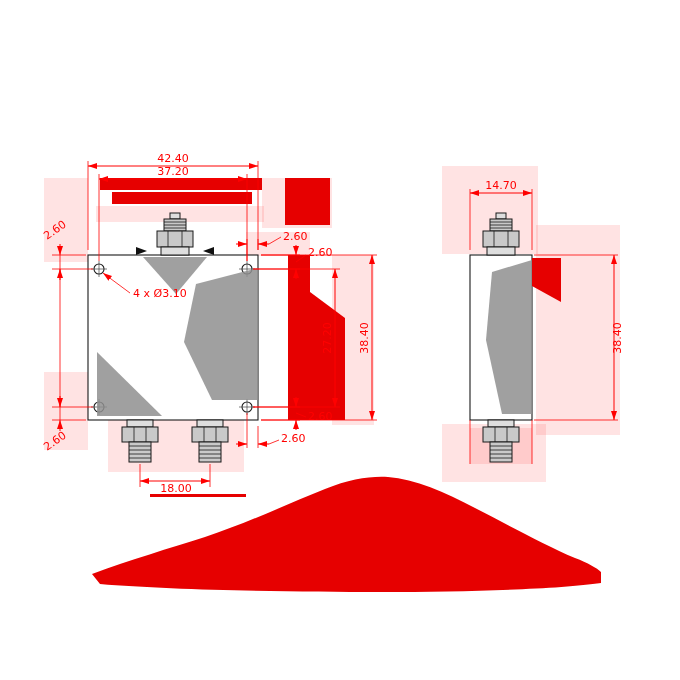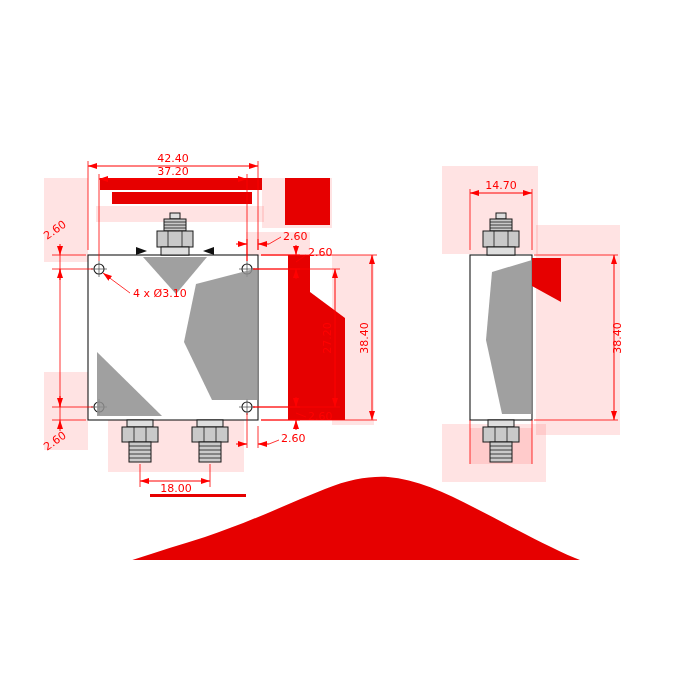--- a/index.html
+++ b/index.html
@@ -1,16 +1,16 @@
 <!DOCTYPE html>
 <html><head>
 <meta charset="utf-8">
 <style>
   html,body{margin:0;padding:0;background:#ffffff;}
-  .stage{position:relative;width:680px;height:560px;background:#ffffff;overflow:hidden;
+  .stage{position:relative;width:680px;height:680px;background:#ffffff;overflow:hidden;
          font-family:"DejaVu Sans", sans-serif;}
   svg{display:block;}
   .dim{stroke:#ff0000;stroke-width:1;fill:none;}
   .dimthin{stroke:#ff0000;stroke-width:0.8;fill:none;}
   .dimtxt{fill:#ff0000;font-family:"DejaVu Sans",sans-serif;font-size:11px;}
   .part{stroke:#1a1a1a;stroke-width:1.1;fill:#ffffff;}
   .metal{stroke:#1a1a1a;stroke-width:1;fill:#c9c9c9;}
   .step{stroke:#1a1a1a;stroke-width:1;fill:#dedede;}
   .pline{stroke:#1a1a1a;stroke-width:0.8;}
   .cline{stroke:#444444;stroke-width:0.7;}

